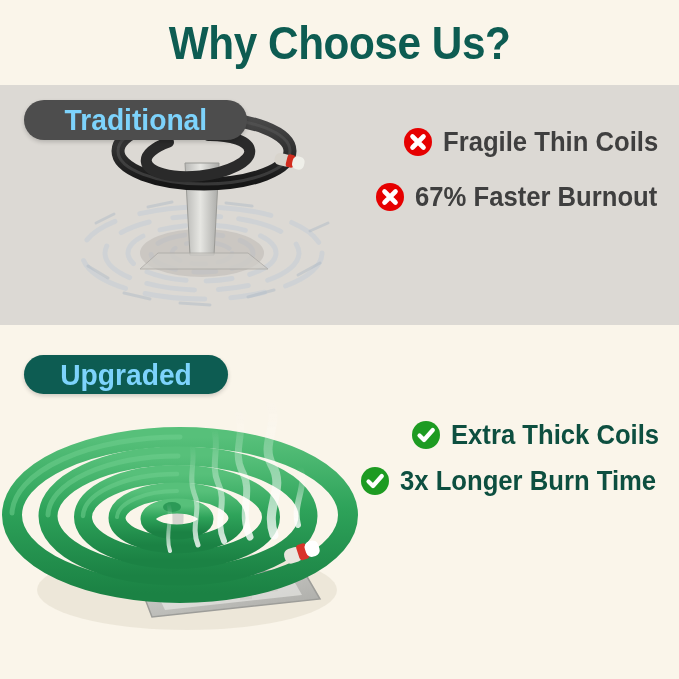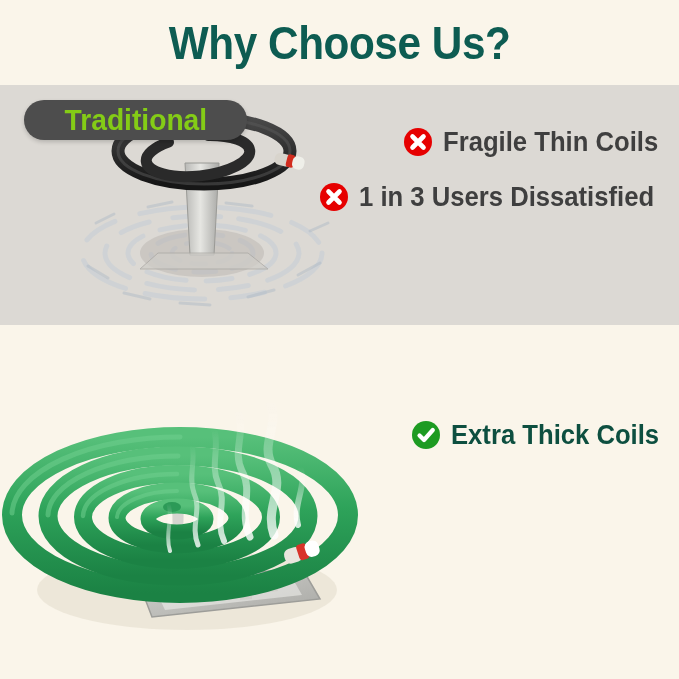--- a/index.html
+++ b/index.html
@@ -65,21 +65,21 @@
     background: #faf5ea;
   }
 
   
   .badge {
     position: absolute;
     display: flex;
     align-items: center;
     justify-content: center;
     border-radius: 22px;
-    color: #84cc16;
+    color: #7dd3fc;
     font-family: "Liberation Sans Narrow", "Liberation Sans", sans-serif;
     font-weight: 700;
     font-size: 30px;
     line-height: 1;
     letter-spacing: 0px;
     white-space: nowrap;
     box-shadow: 0 2px 4px rgba(0,0,0,0.18);
   }
   .badge-traditional {
     left: 24px;
@@ -228,28 +228,28 @@
     <div class="bullets bullets-traditional">
 
       <div class="bullet">
         <svg class="bullet-icon" viewBox="0 0 30 30" xmlns="http://www.w3.org/2000/svg">
           <circle cx="15" cy="15" r="14" fill="#e60000"></circle>
           <path d="M9.5 9.5 L20.5 20.5 M20.5 9.5 L9.5 20.5" stroke="#ffffff" stroke-width="4.6" stroke-linecap="round"></path>
         </svg>
         <span class="bullet-text">Fragile Thin Coils</span>
       </div>
 
-
       <div class="bullet">
         <svg class="bullet-icon" viewBox="0 0 30 30" xmlns="http://www.w3.org/2000/svg">
           <circle cx="15" cy="15" r="14" fill="#e60000"></circle>
           <path d="M9.5 9.5 L20.5 20.5 M20.5 9.5 L9.5 20.5" stroke="#ffffff" stroke-width="4.6" stroke-linecap="round"></path>
         </svg>
-        <span class="bullet-text">1 in 3 Users Dissatisfied</span>
+        <span class="bullet-text">67% Faster Burnout</span>
       </div>
+
 
     </div>
   </div>
 
   <div class="panel panel-upgraded">
 
     <div class="illustration illus-upgraded">
       <svg viewBox="0 0 370 265" xmlns="http://www.w3.org/2000/svg">
         <defs>
           <linearGradient id="greenCoil" x1="0" y1="0" x2="0" y2="1">
@@ -305,29 +305,39 @@
           <path d="M272 150 C262 122 284 104 270 80 C258 58 278 42 268 16" stroke-width="9"></path>
           <path d="M248 152 C236 126 252 108 240 86 C230 66 244 48 236 26" stroke-width="7"></path>
           <path d="M222 156 C212 134 226 118 216 98 C208 80 218 62 212 44" stroke-width="6"></path>
           <path d="M196 160 C188 140 200 126 192 108 C186 92 194 76 190 60" stroke-width="5"></path>
           <path d="M168 166 C162 148 172 134 166 118" stroke-width="4"></path>
           <path d="M296 140 C290 118 306 102 298 82" stroke-width="6"></path>
         </g>
       </svg>
     </div>
 
+    <div class="badge badge-upgraded">
+      <span>Upgraded</span>
+    </div>
 
     <div class="bullets bullets-upgraded">
 
       <div class="bullet">
         <svg class="bullet-icon" viewBox="0 0 30 30" xmlns="http://www.w3.org/2000/svg">
           <circle cx="15" cy="15" r="14" fill="#1d9b22"></circle>
           <path d="M8.5 15.5 L13 20 L21.8 10" stroke="#ffffff" stroke-width="4.2" stroke-linecap="round" stroke-linejoin="round" fill="none"></path>
         </svg>
         <span class="bullet-text">Extra Thick Coils</span>
       </div>
 
+      <div class="bullet">
+        <svg class="bullet-icon" viewBox="0 0 30 30" xmlns="http://www.w3.org/2000/svg">
+          <circle cx="15" cy="15" r="14" fill="#1d9b22"></circle>
+          <path d="M8.5 15.5 L13 20 L21.8 10" stroke="#ffffff" stroke-width="4.2" stroke-linecap="round" stroke-linejoin="round" fill="none"></path>
+        </svg>
+        <span class="bullet-text">3x Longer Burn Time</span>
+      </div>
 
 
     </div>
   </div>
 
 </div>
 
 </body></html>

